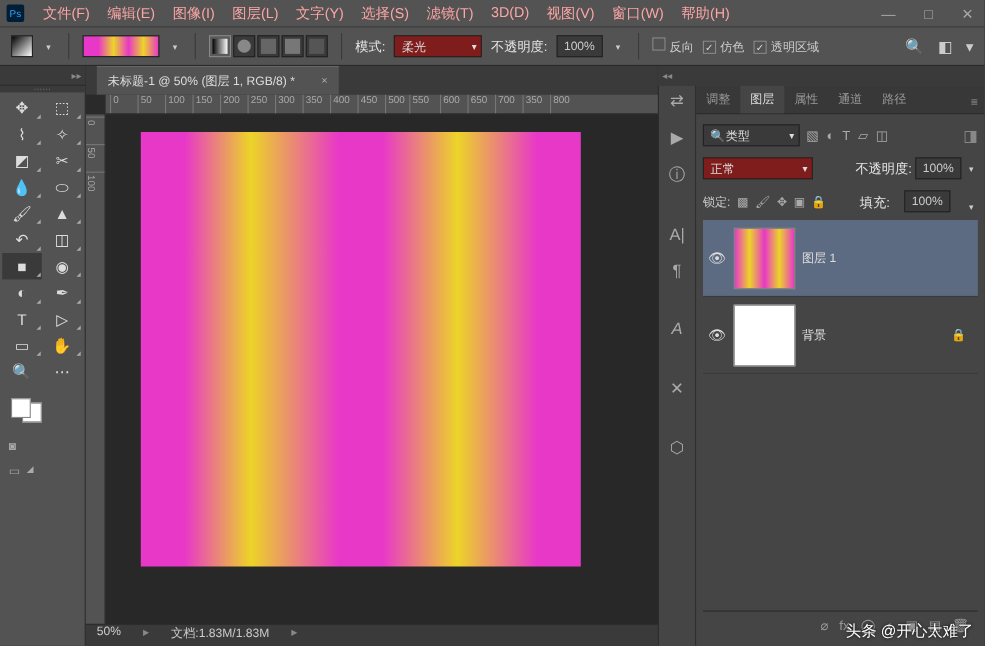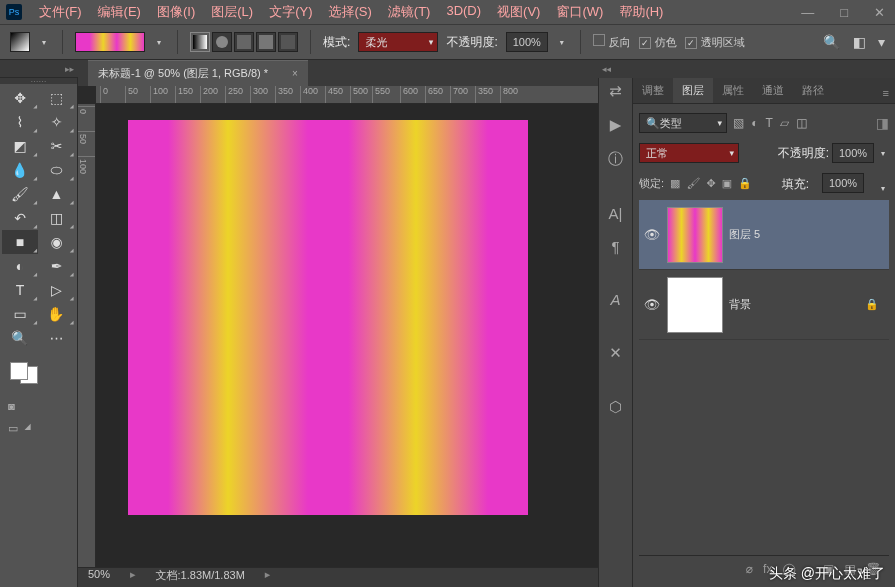--- a/index.html
+++ b/index.html
@@ -300,21 +300,21 @@
         <div style="margin-left:auto;display:flex;align-items:flex-end;gap:13px">
           <span class="opt-label">填充:</span>
           <div class="opt-input">100%</div>
           <span class="drop-tri">▾</span>
         </div>
       </div>
       <div class="layers">
         <div class="layer active">
           <div class="eye">👁</div>
           <div class="thumb grad"></div>
-          <div class="layer-name">图层 5</div>
+          <div class="layer-name">图层 1</div>
         </div>
         <div class="layer">
           <div class="eye">👁</div>
           <div class="thumb"></div>
           <div class="layer-name">背景</div>
           <div class="lock-ic">🔒</div>
         </div>
       </div>
       <div class="panel-foot">
         <span>⌀</span>

